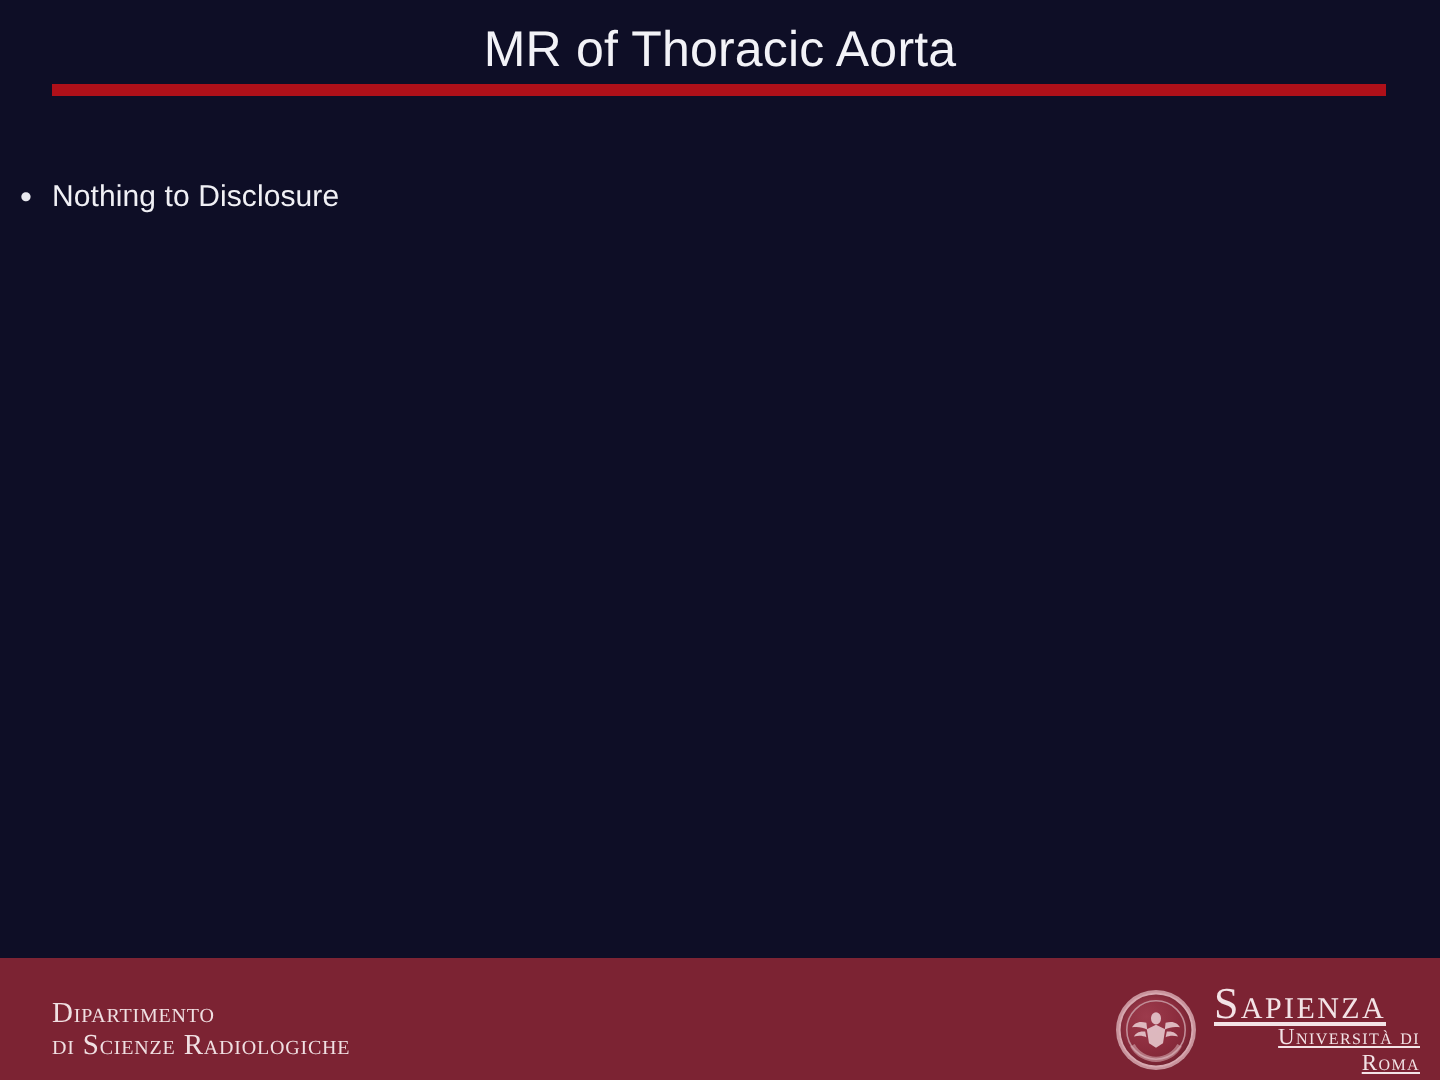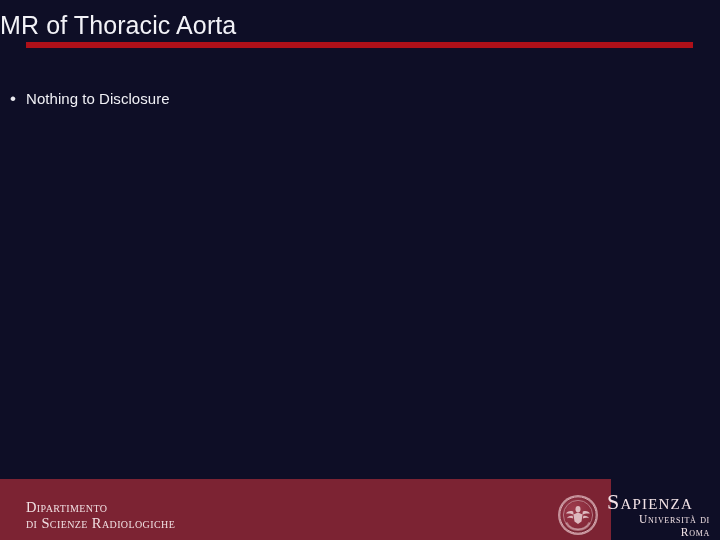--- a/index.html
+++ b/index.html
@@ -15,20 +15,21 @@
     overflow: hidden;
     font-family: "Liberation Sans", sans-serif;
   }
 
   
   .slide-title {
     position: absolute;
     left: 0;
     top: 10px;
     width: 720px;
+    text-align: center;
     color: #f2f2f7;
     font-size: 25px;
     font-weight: 400;
     letter-spacing: 0.1px;
     line-height: 1.2;
     white-space: nowrap;
   }
 
   
   .title-rule {
@@ -67,21 +68,21 @@
     font-weight: 400;
     letter-spacing: 0.05px;
     white-space: nowrap;
   }
 
   
   .footer {
     position: absolute;
     left: 0;
     top: 479px;
-    width: 611px;
+    width: 720px;
     height: 61px;
     background: #7c2333;
   }
 
   .dept-block {
     position: absolute;
     left: 26px;
     top: 20px;
     color: #f0dfe2;
     font-family: "Liberation Serif", serif;
@@ -113,20 +114,21 @@
     background: radial-gradient(circle at 38% 33%, #9c3b4c 0%, #8b2c3d 45%, #6e1f2d 100%);
     box-shadow: inset 0 0 0 1.5px #c9939c, inset 0 0 5px rgba(0,0,0,0.55);
     overflow: hidden;
   }
   .seal svg { display: block; }
 
   .sap-text {
     margin-left: 9px;
     color: #f3e3e6;
     font-family: "Liberation Serif", serif;
+    text-decoration: underline;
   }
   .sap-name {
     display: block;
     font-variant: small-caps;
     font-size: 22px;
     line-height: 21px;
     letter-spacing: 1.2px;
   }
   .sap-sub {
     display: block;

